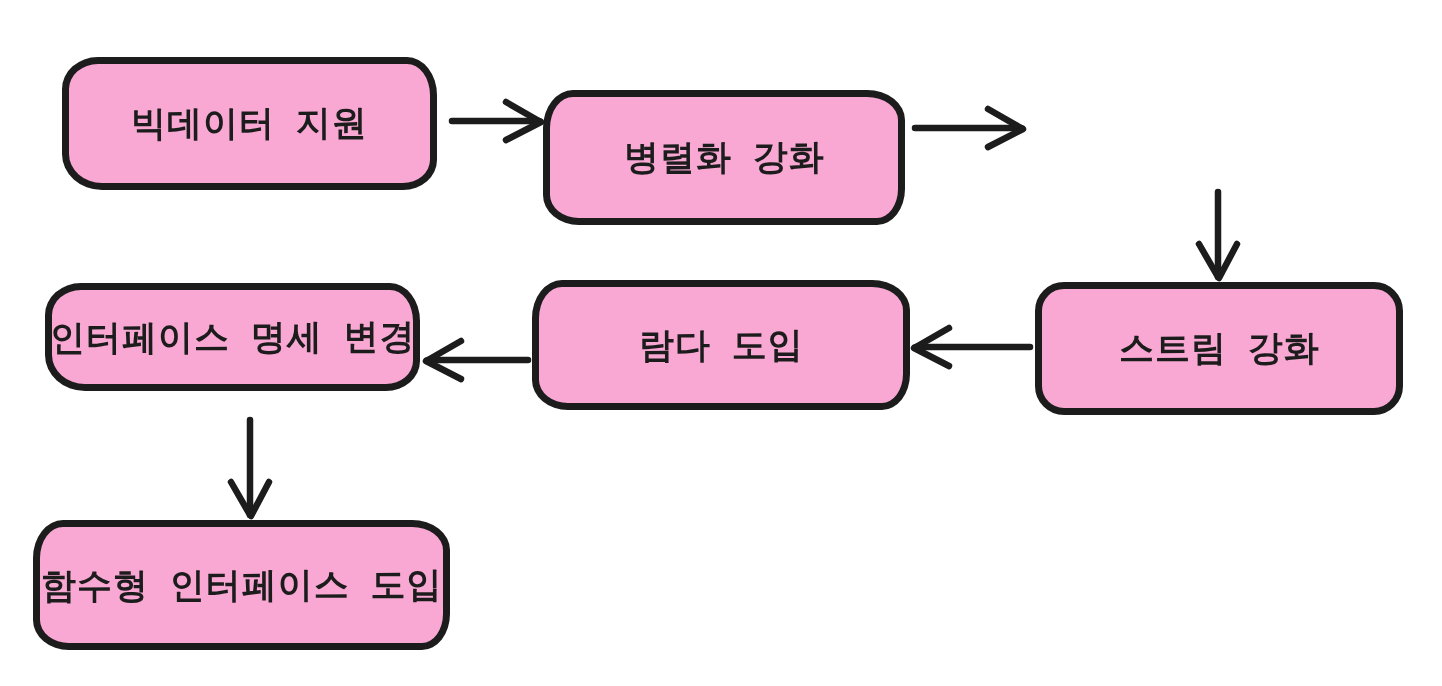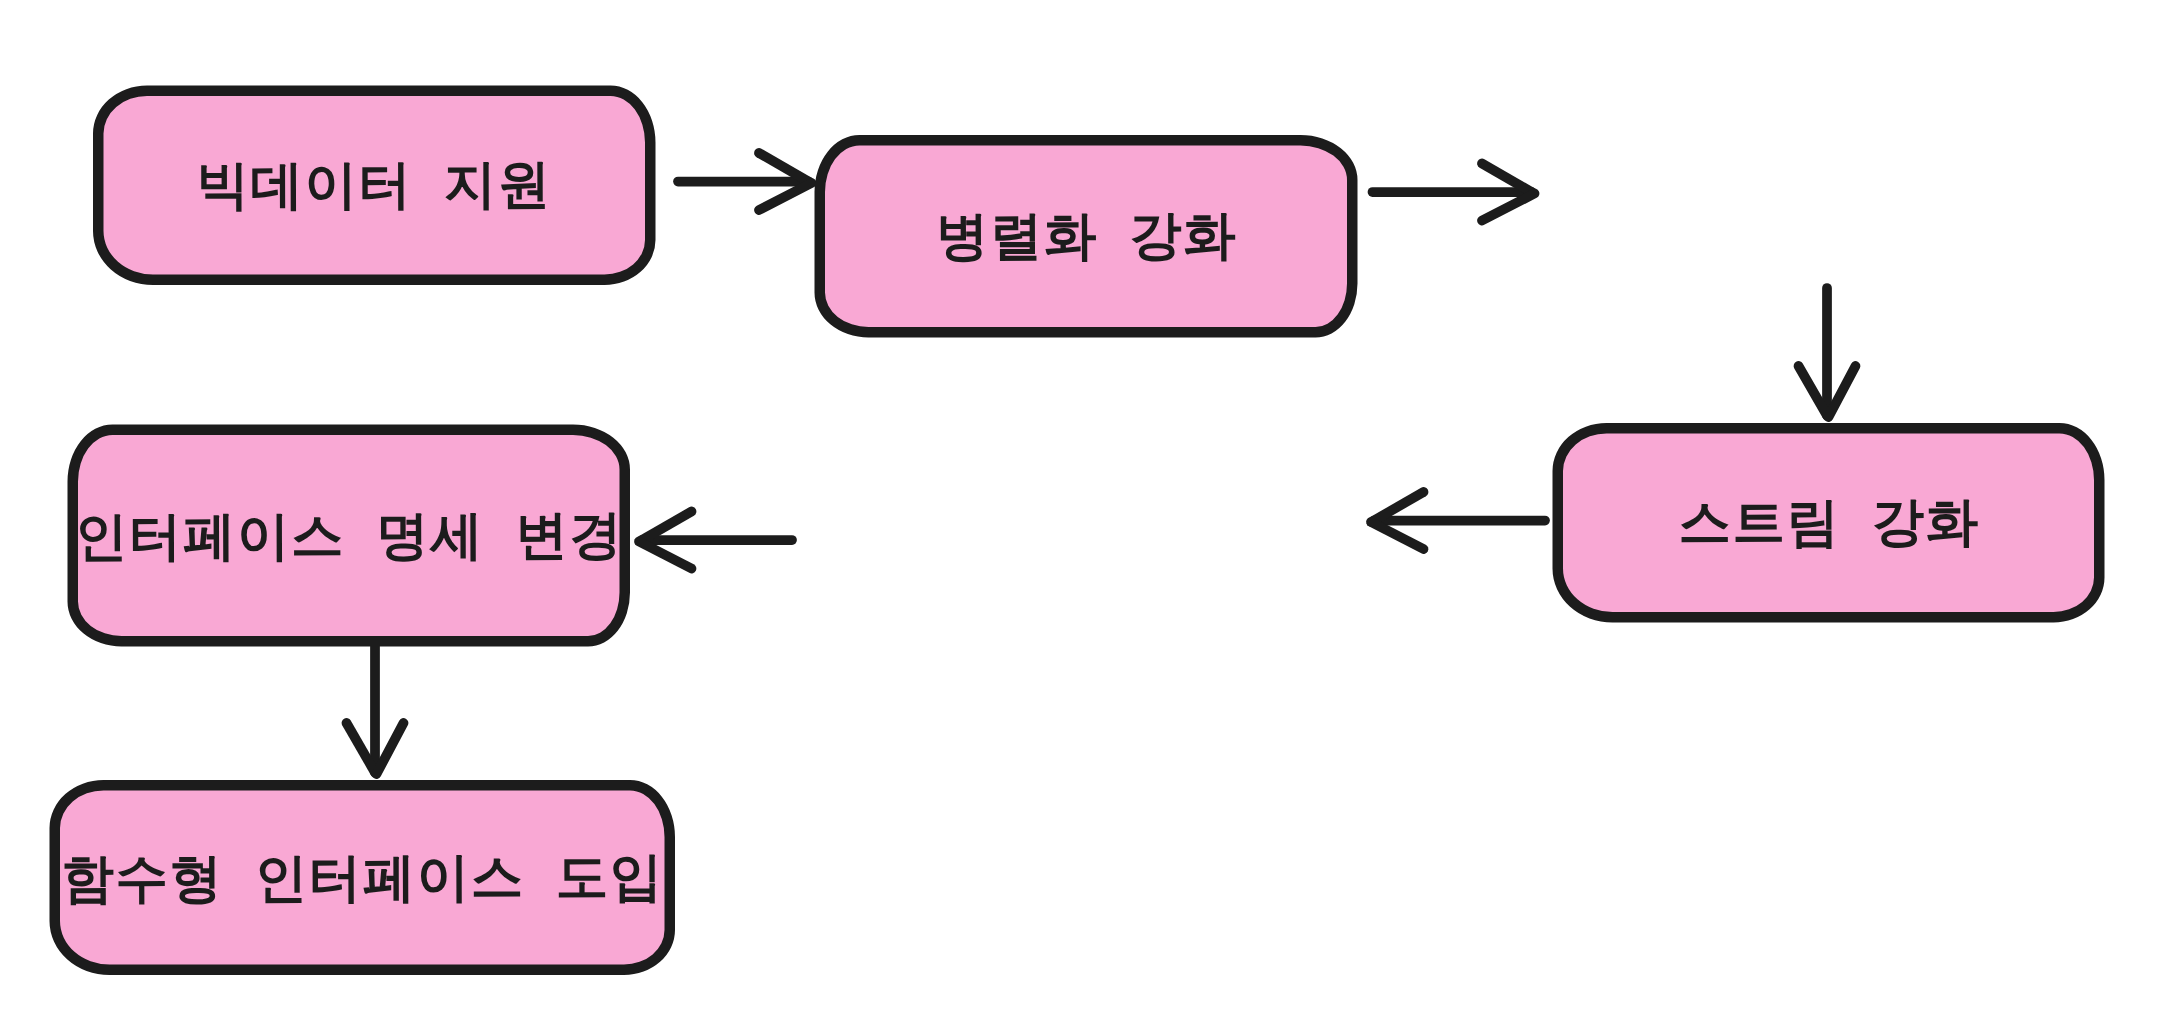--- a/index.html
+++ b/index.html
@@ -89,22 +89,25 @@
         <line x1="231" y1="482" x2="250" y2="515" class="edge-line" stroke="#1c1c1c"></line>
         <line x1="269" y1="482" x2="251" y2="516" class="edge-line" stroke="#1c1c1c"></line>
       </g>
     </svg>
 <div class="node" style="left: 62px; top: 57px; width: 375px; height: 133px;">
       <span class="node-label">빅데이터 지원</span>
     </div>
     <div class="node" style="left: 543px; top: 55px; width: 362px; height: 135px; margin-top: 35px;">
       <span class="node-label">병렬화 강화</span>
     </div>
-    <div class="node" style="left: 1035px; top: 282px; width: 368px; height: 133px;">
+    <div class="node" style="left: 1035px; top: 282px; width: 368px; height: 133px; border-radius: 29px;">
       <span class="node-label">스트림 강화</span>
     </div>
-    <div class="node" style="left: 45px; top: 283px; width: 375px; height: 148px;">
+    <div class="node" style="left: 532px; top: 280px; width: 378px; height: 130px;">
+      <span class="node-label">람다 도입</span>
+    </div>
+    <div class="node" style="left: 45px; top: 283px; width: 375px; height: 108px;">
       <span class="node-label">인터페이스 명세 변경</span>
     </div>
     <div class="node" style="left: 33px; top: 520px; width: 417px; height: 130px; justify-content: center;">
       <span class="node-label">함수형 인터페이스 도입</span>
     </div>
   </div>
 
 </body></html>

